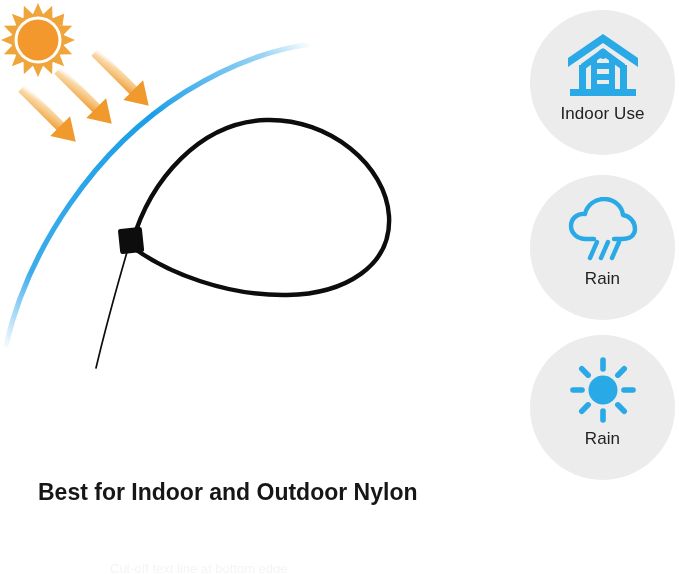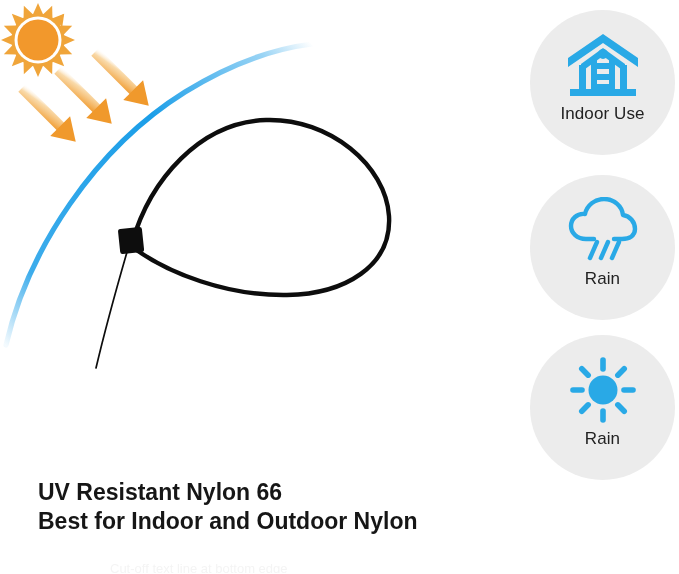--- a/index.html
+++ b/index.html
@@ -220,19 +220,18 @@
           <line x1="0" y1="-30" x2="0" y2="-21" transform="rotate(225)"></line>
           <line x1="0" y1="-30" x2="0" y2="-21" transform="rotate(270)"></line>
           <line x1="0" y1="-30" x2="0" y2="-21" transform="rotate(315)"></line>
         </g>
       </g>
     </svg>
     <div class="feature-label">Rain</div>
   </div>
 
   <div id="headline">
-    <div class="line">UV Resistant Nylon 66</div>
     <div class="line">Best for Indoor and Outdoor Nylon</div>
   </div>
 
   <div id="footer-faint">Cut-off text line at bottom edge</div>
 
 </div>
 
 </body></html>

